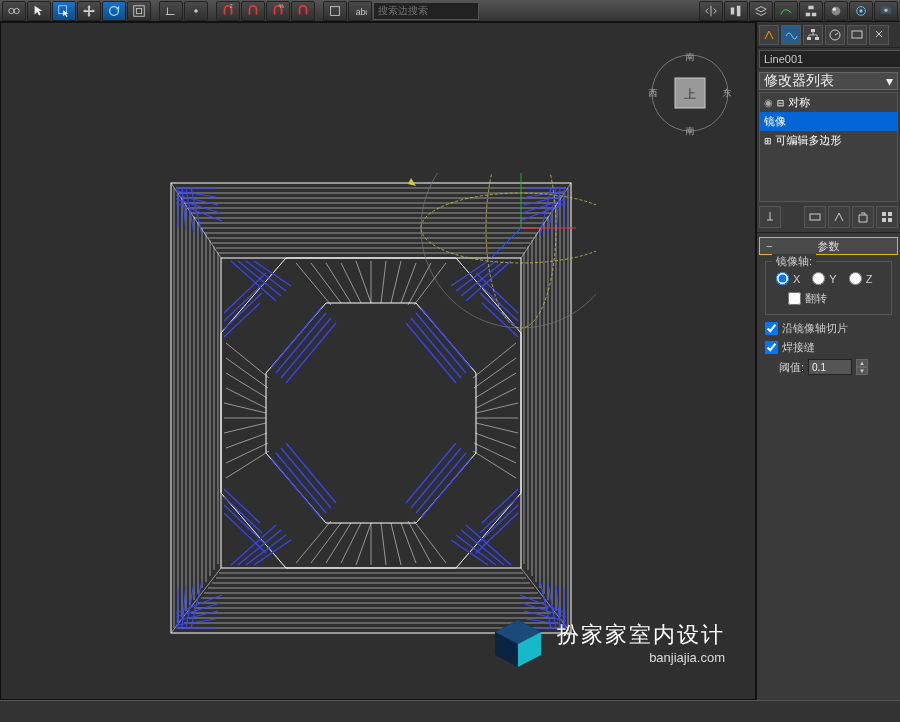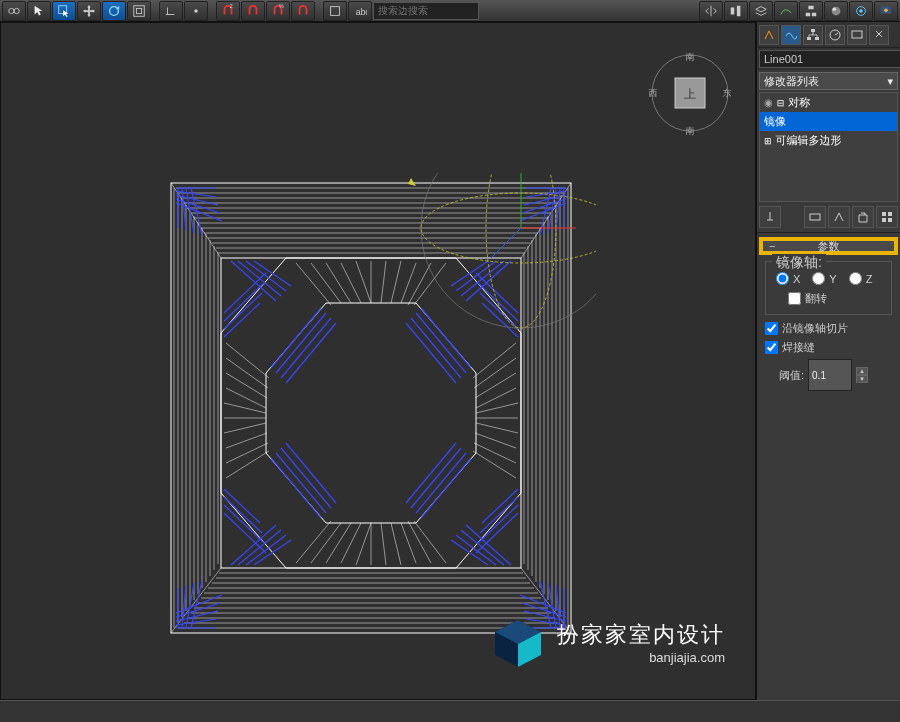--- a/index.html
+++ b/index.html
@@ -95,21 +95,21 @@
   background: #333;
 }
 .name-input {
   flex: 1; height: 18px;
   background: #222; border: 1px solid #555;
   color: #ccc; font-size: 11px; padding: 0 4px;
 }
 .modifier-dropdown {
   height: 18px; margin: 2px;
   background: #4a4a4a; border: 1px solid #666;
-  color: #eee; font-size: 11px; padding: 0 4px;
+  color: #eee; font-size: 14px; padding: 0 4px;
   display: flex; align-items: center; justify-content: space-between;
   cursor: pointer;
   font-family: Liberation Serif, serif;
 }
 .stack {
   margin: 0 2px;
   background: #3f3f3f;
   border: 1px solid #555;
   height: 110px;
   overflow: auto;
@@ -133,21 +133,21 @@
 }
 .stack-btn {
   width: 22px; height: 22px;
   background: #3f3f3f; border: 1px solid #555;
   display: flex; align-items: center; justify-content: center;
   cursor: pointer;
 }
 .rollout-head {
   height: 18px;
   background: #4a4a4a;
-  border: 4px solid #eab308;
+  border: 1px solid #eab308;
   color: #ddd; font-size: 11px;
   display: flex; align-items: center; justify-content: center;
   cursor: pointer;
   position: relative;
   margin: 4px 2px 0 2px;
 }
 .rollout-head::before {
   content: "−"; position: absolute; left: 6px; color: #ccc;
 }
 .rollout-body {
@@ -158,31 +158,31 @@
   border: 1px solid #555;
   padding: 6px 4px 4px 4px;
   margin-bottom: 6px;
   position: relative;
 }
 .group-title {
   position: absolute;
   top: -8px; left: 6px;
   background: #3a3a3a;
   padding: 0 4px;
-  font-size: 14px;
+  font-size: 11px;
 }
 .radio-row { display: flex; gap: 12px; margin: 4px 0 6px 6px; }
 .radio-row label, .check-row label { display: flex; align-items: center; gap: 4px; font-size: 11px; cursor: pointer; }
 .radio-row input, .check-row input { cursor: pointer; }
 .check-row { display: flex; align-items: center; gap: 4px; margin: 4px 0; }
 .spinner-row {
   display: flex; align-items: center; gap: 4px; margin: 4px 0 0 14px;
 }
 .spinner {
-  width: 44px; height: 32px;
+  width: 44px; height: 16px;
   background: #555; border: 1px solid #222;
   color: #eee; font-size: 10px; padding: 0 3px;
 }
 .spinner-btns { display: flex; flex-direction: column; }
 .spinner-btns button {
   width: 12px; height: 8px;
   background: #555; border: 1px solid #666;
   font-size: 6px; line-height: 6px; color: #ccc;
   cursor: pointer;
   padding: 0;

